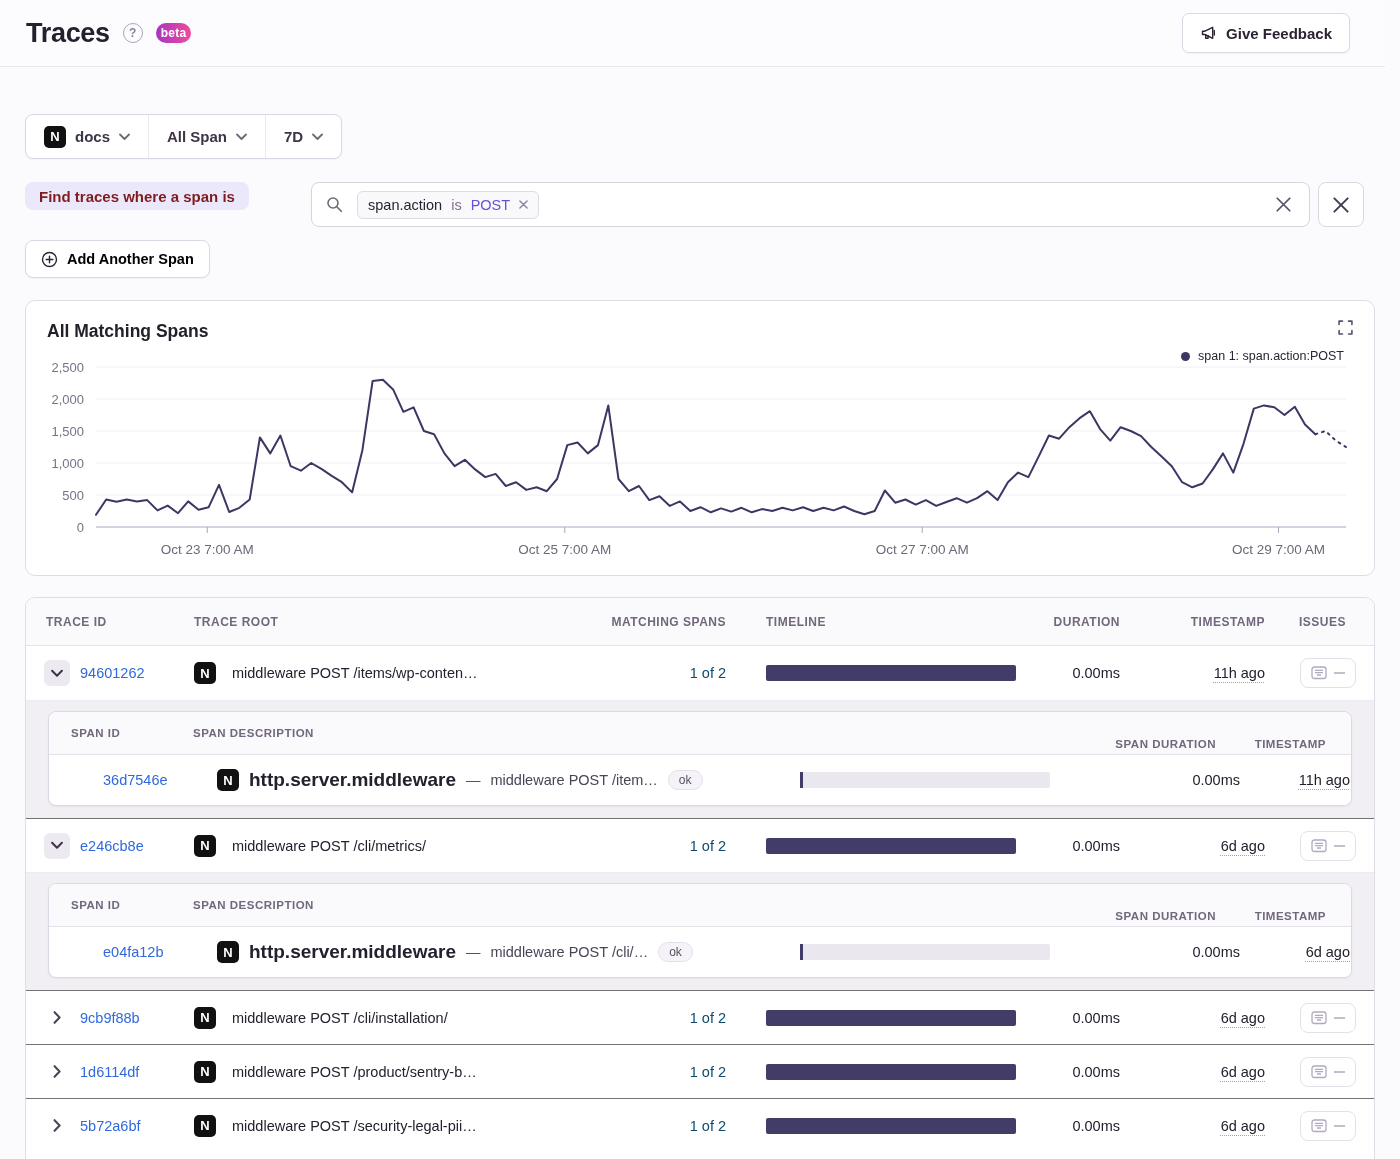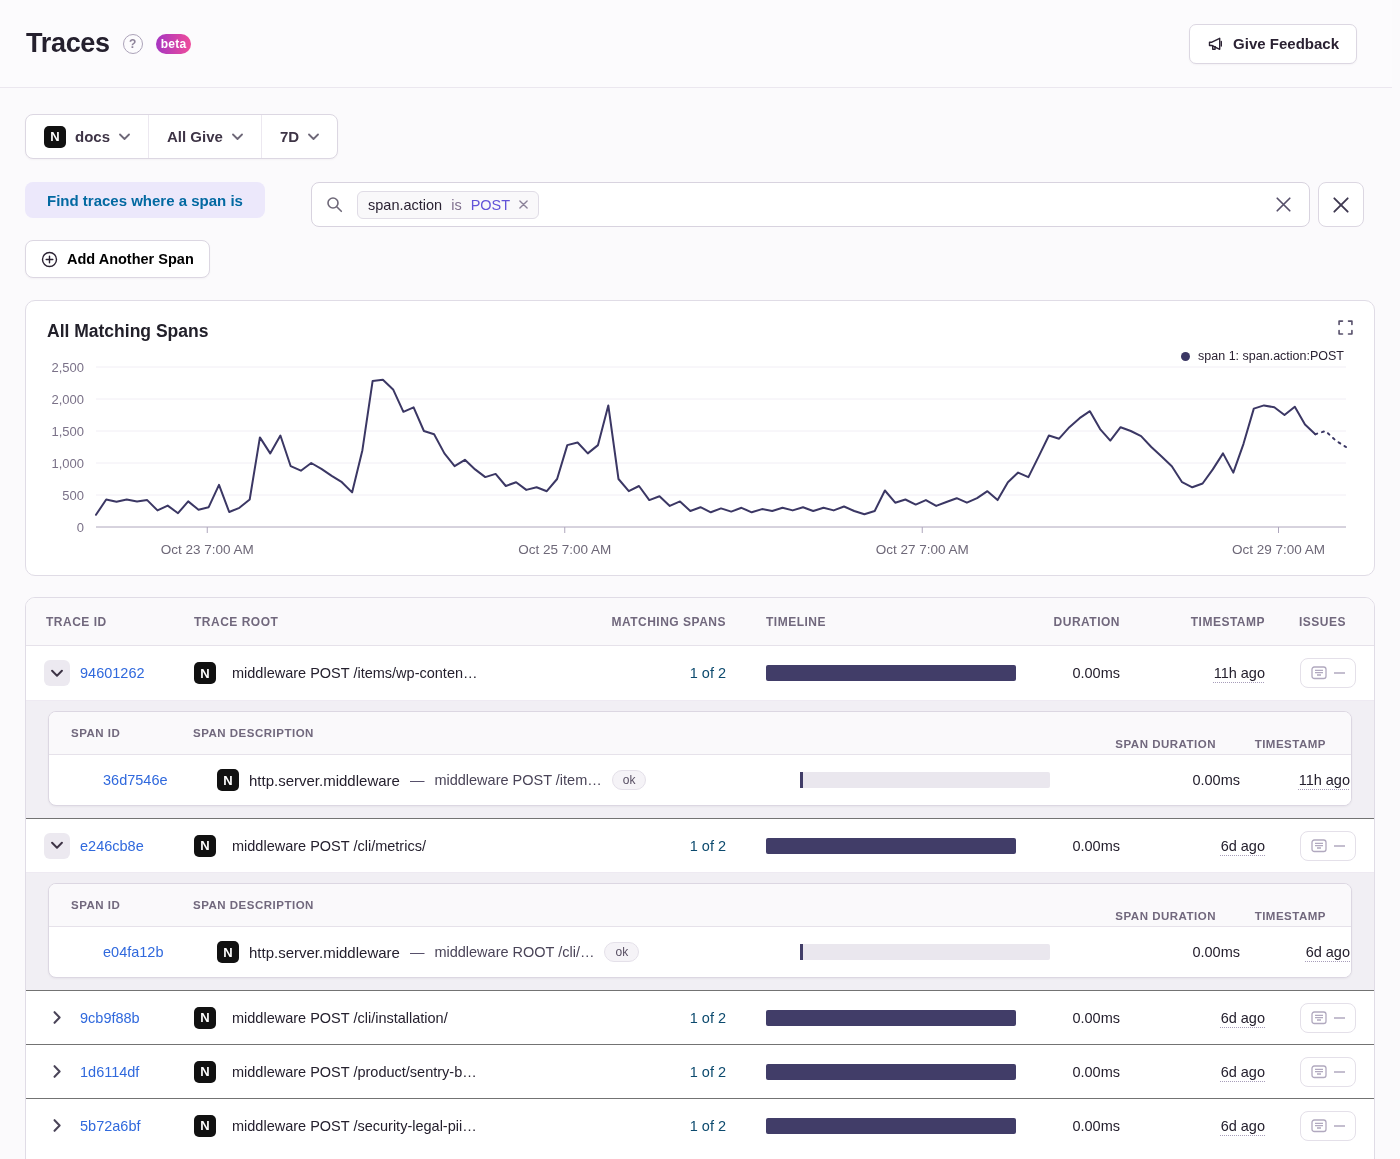--- a/index.html
+++ b/index.html
@@ -1,21 +1,21 @@
 <!DOCTYPE html>
 <html><head>
 <meta charset="utf-8">
 <style>
   * { margin:0; padding:0; box-sizing:border-box; }
   html,body { width:1400px; height:1159px; overflow:hidden; }
   body { font-family:"Liberation Sans", sans-serif; color:#2b2233; background:#fbfafc; }
   .app { position:relative; width:1400px; height:1159px; overflow:hidden; }
 
   
-  .page-header { position:absolute; top:0; left:0; right:8px; height:88px; background:#fcfbfd;
+  .page-header { position:absolute; top:0; left:0; right:15px; height:67px; background:#fcfbfd;
     border-bottom:1px solid #ebe7ef; display:flex; align-items:center; justify-content:space-between;
     padding:0 35px 0 26px; }
   .title-row { display:flex; align-items:center; gap:13px; }
   .page-title { font-size:27px; font-weight:700; letter-spacing:-0.3px; color:#25202e; }
   .help-icon { width:20px; height:20px; border:1.5px solid #aca3b9; border-radius:50%; color:#8d8399;
     font-size:12px; font-weight:700; display:flex; align-items:center; justify-content:center; cursor:pointer; }
   .beta-badge { background:linear-gradient(90deg,#a635c1,#ef4c9b); color:#fff; font-size:12px;
     font-weight:700; padding:3px 5px; border-radius:11px; letter-spacing:0.2px; }
   .feedback-btn { display:flex; align-items:center; gap:9px; background:#fff; border:1px solid #dcd7e2;
     border-radius:7px; height:40px; padding:0 17px; font-size:15px; font-weight:700; color:#2b2233;
@@ -26,22 +26,22 @@
     border:1px solid #dcd7e2; border-radius:8px; display:inline-flex; align-items:stretch;
     box-shadow:0 1px 2px rgba(43,34,51,0.04); }
   .filter-seg { display:flex; align-items:center; gap:9px; padding:0 18px; cursor:pointer;
     font-size:15px; font-weight:700; color:#3e3446; }
   .filter-seg + .filter-seg { border-left:1px solid #ece8f0; }
   .n-logo { width:22px; height:22px; background:#111; color:#fff; border-radius:5px; font-size:13px;
     font-weight:700; display:flex; align-items:center; justify-content:center; }
   .chev-down-svg { margin-top:1px; }
 
   
-  .find-pill { position:absolute; top:182px; left:25px; height:36px; background:#ece8fb; color:#0369a1;
-    font-size:15px; font-weight:700; display:flex; align-items:center; padding:0 22px; border-radius:8px; }
+  .find-pill { position:absolute; top:182px; left:25px; height:28px; background:#ece8fb; color:#7f1d1d;
+    font-size:15px; font-weight:700; display:flex; align-items:center; padding:0 14px; border-radius:8px; }
   .searchbox { position:absolute; top:182px; left:311px; width:999px; height:45px; background:#fff;
     border:1px solid #d8d3df; border-radius:8px; display:flex; align-items:center; padding:0 14px;
     gap:14px; cursor:text; }
   .filter-chip { display:flex; align-items:center; gap:9px; border:1px solid #e0dce6; background:#f9f8fa;
     border-radius:6px; padding:5px 10px; font-size:14.5px; cursor:pointer; }
   .chip-key { color:#2b2233; }
   .chip-op { color:#80708f; }
   .chip-val { color:#6253d8; }
   .chip-x { cursor:pointer; display:flex; }
   .clear-x { margin-left:auto; cursor:pointer; display:flex; padding:4px; }
@@ -102,21 +102,21 @@
   .span-panel { background:#fff; border:1px solid #dcd7e2; border-radius:8px; overflow:hidden;
     box-shadow:0 1px 2px rgba(43,34,51,0.05); }
   .sgrid { display:grid; grid-template-columns:122px 583px 250px 190px 110px; align-items:center;
     padding:0 22px; }
   .span-head { height:43px; background:#faf9fb; border-bottom:1px solid #e6e2ea; }
   .sth { font-size:11.5px; font-weight:700; letter-spacing:0.5px; color:#71687d; }
   .sth-right { text-align:right;margin-top:21px; }
   .span-row { height:50px; background:#fff;margin-left:24px; }
   .scell-id { padding-left:8px; }
   .scell-desc { display:flex; align-items:center; gap:10px; overflow:hidden; }
-  .span-op { font-size:15px; font-weight:400; color:#25202e; white-space:nowrap; }
+  .span-op { font-size:19px; font-weight:700; color:#25202e; white-space:nowrap; }
   .span-sep { color:#57506b; font-size:14.5px; }
   .span-desc-text { font-size:14.5px; color:#4a4458; white-space:nowrap; overflow:hidden; }
   .ok-pill { font-size:12px; color:#584f63; background:#f5f3f7; border:1px solid #e4e0e9;
     border-radius:11px; padding:2px 10px; flex:0 0 auto; }
   .scell-duration { text-align:right; font-size:14.5px; color:#25202e; }
   .scell-ts { text-align:right; font-size:14.5px; }
 
   svg { display:block; }
 </style>
 </head>
@@ -144,21 +144,21 @@
 
   <div class="filterbar">
     <div class="filter-seg">
       <span class="n-logo">N</span>
       <span>docs</span>
       <svg class="chev-down-svg" width="11" height="8" viewBox="0 0 11 8" fill="none" stroke="#6e6878" stroke-width="1.8" stroke-linecap="round" stroke-linejoin="round">
           <path d="M1 1.5l4.5 4.5L10 1.5"></path>
         </svg>
     </div>
     <div class="filter-seg">
-      <span>All Give</span>
+      <span>All Span</span>
       <svg class="chev-down-svg" width="11" height="8" viewBox="0 0 11 8" fill="none" stroke="#6e6878" stroke-width="1.8" stroke-linecap="round" stroke-linejoin="round">
           <path d="M1 1.5l4.5 4.5L10 1.5"></path>
         </svg>
     </div>
     <div class="filter-seg">
       <span>7D</span>
       <svg class="chev-down-svg" width="11" height="8" viewBox="0 0 11 8" fill="none" stroke="#6e6878" stroke-width="1.8" stroke-linecap="round" stroke-linejoin="round">
           <path d="M1 1.5l4.5 4.5L10 1.5"></path>
         </svg>
     </div>
@@ -358,21 +358,21 @@
               <div class="sth"></div>
               <div class="sth sth-right">SPAN DURATION</div>
               <div class="sth sth-right">TIMESTAMP</div>
             </div>
             <div class="span-row sgrid">
               <div class="scell-id"><a class="trace-link">e04fa12b</a></div>
               <div class="scell-desc">
                 <span class="n-logo">N</span>
                 <span class="span-op">http.server.middleware</span>
                 <span class="span-sep">—</span>
-                <span class="span-desc-text">middleware ROOT /cli/…</span>
+                <span class="span-desc-text">middleware POST /cli/…</span>
                 <span class="ok-pill">ok</span>
               </div>
               <div>
                 <div class="bar-light-wrap" style="background: rgb(234, 231, 238);">
                   <div class="bar-tick" style="background: rgb(65, 61, 104);"></div>
                 </div>
               </div>
               <div class="scell-duration">0.00ms</div>
               <div class="scell-ts"><span class="ts-link">6d ago</span></div>
             </div>

